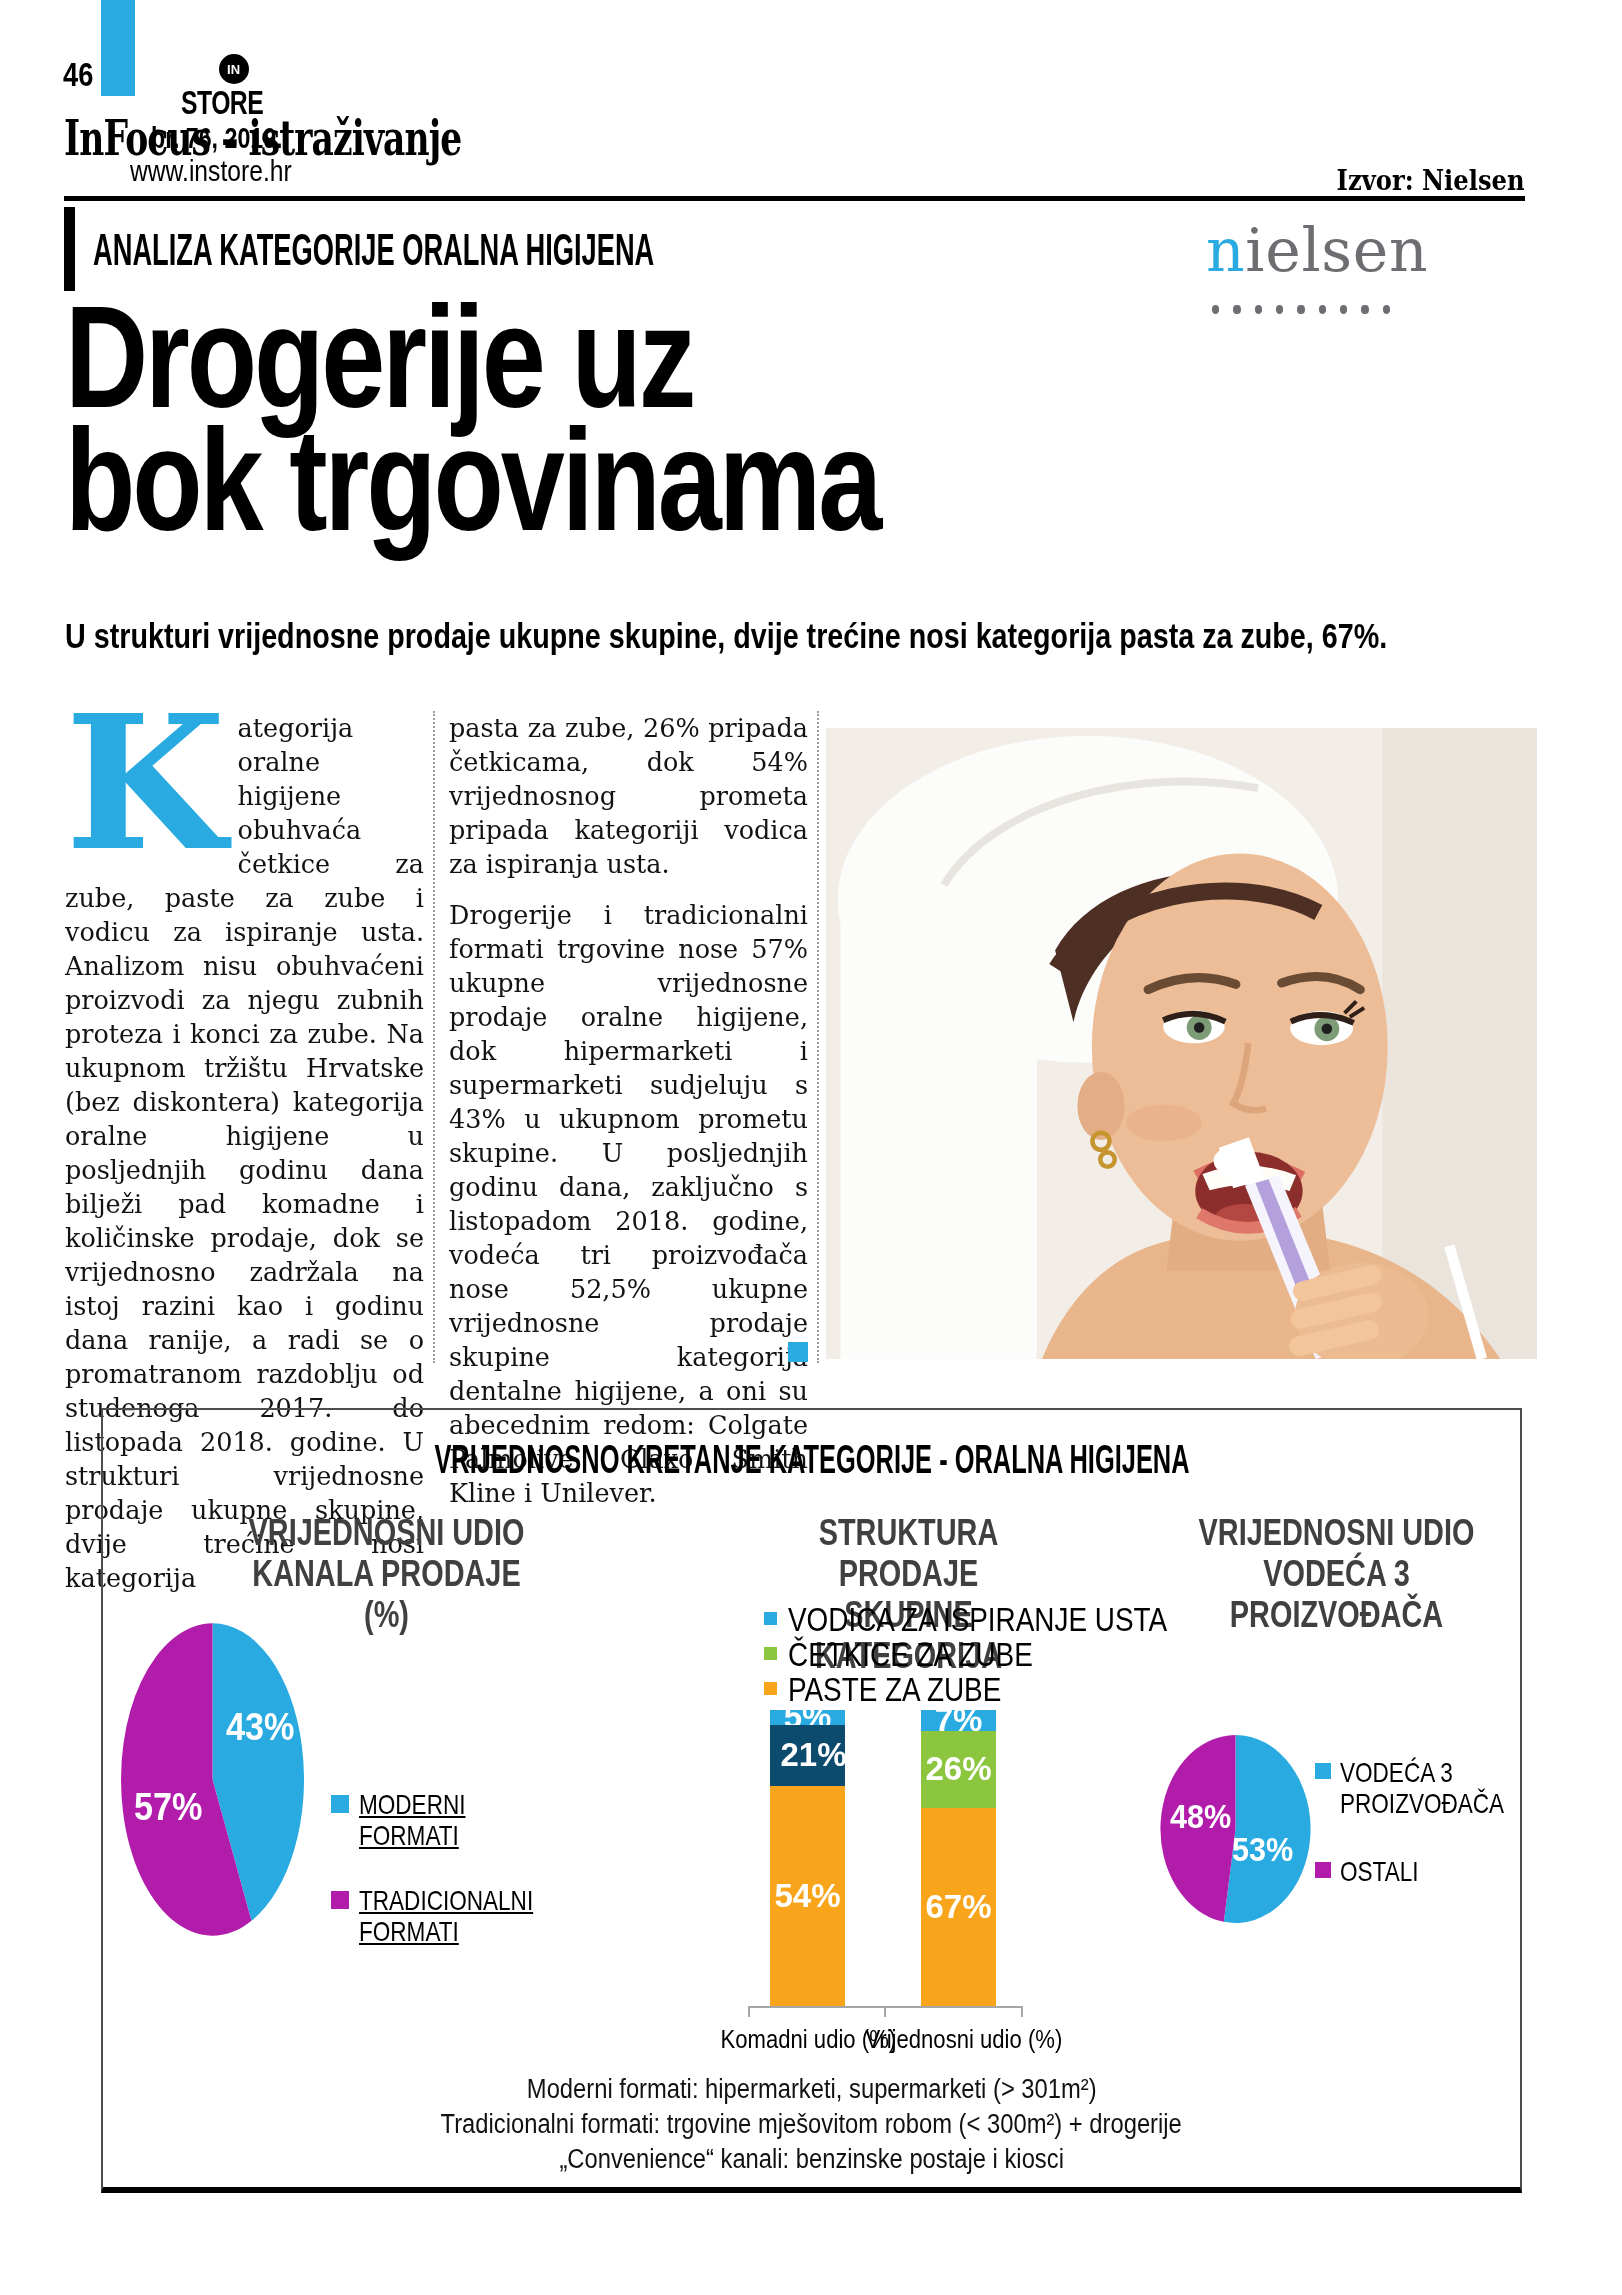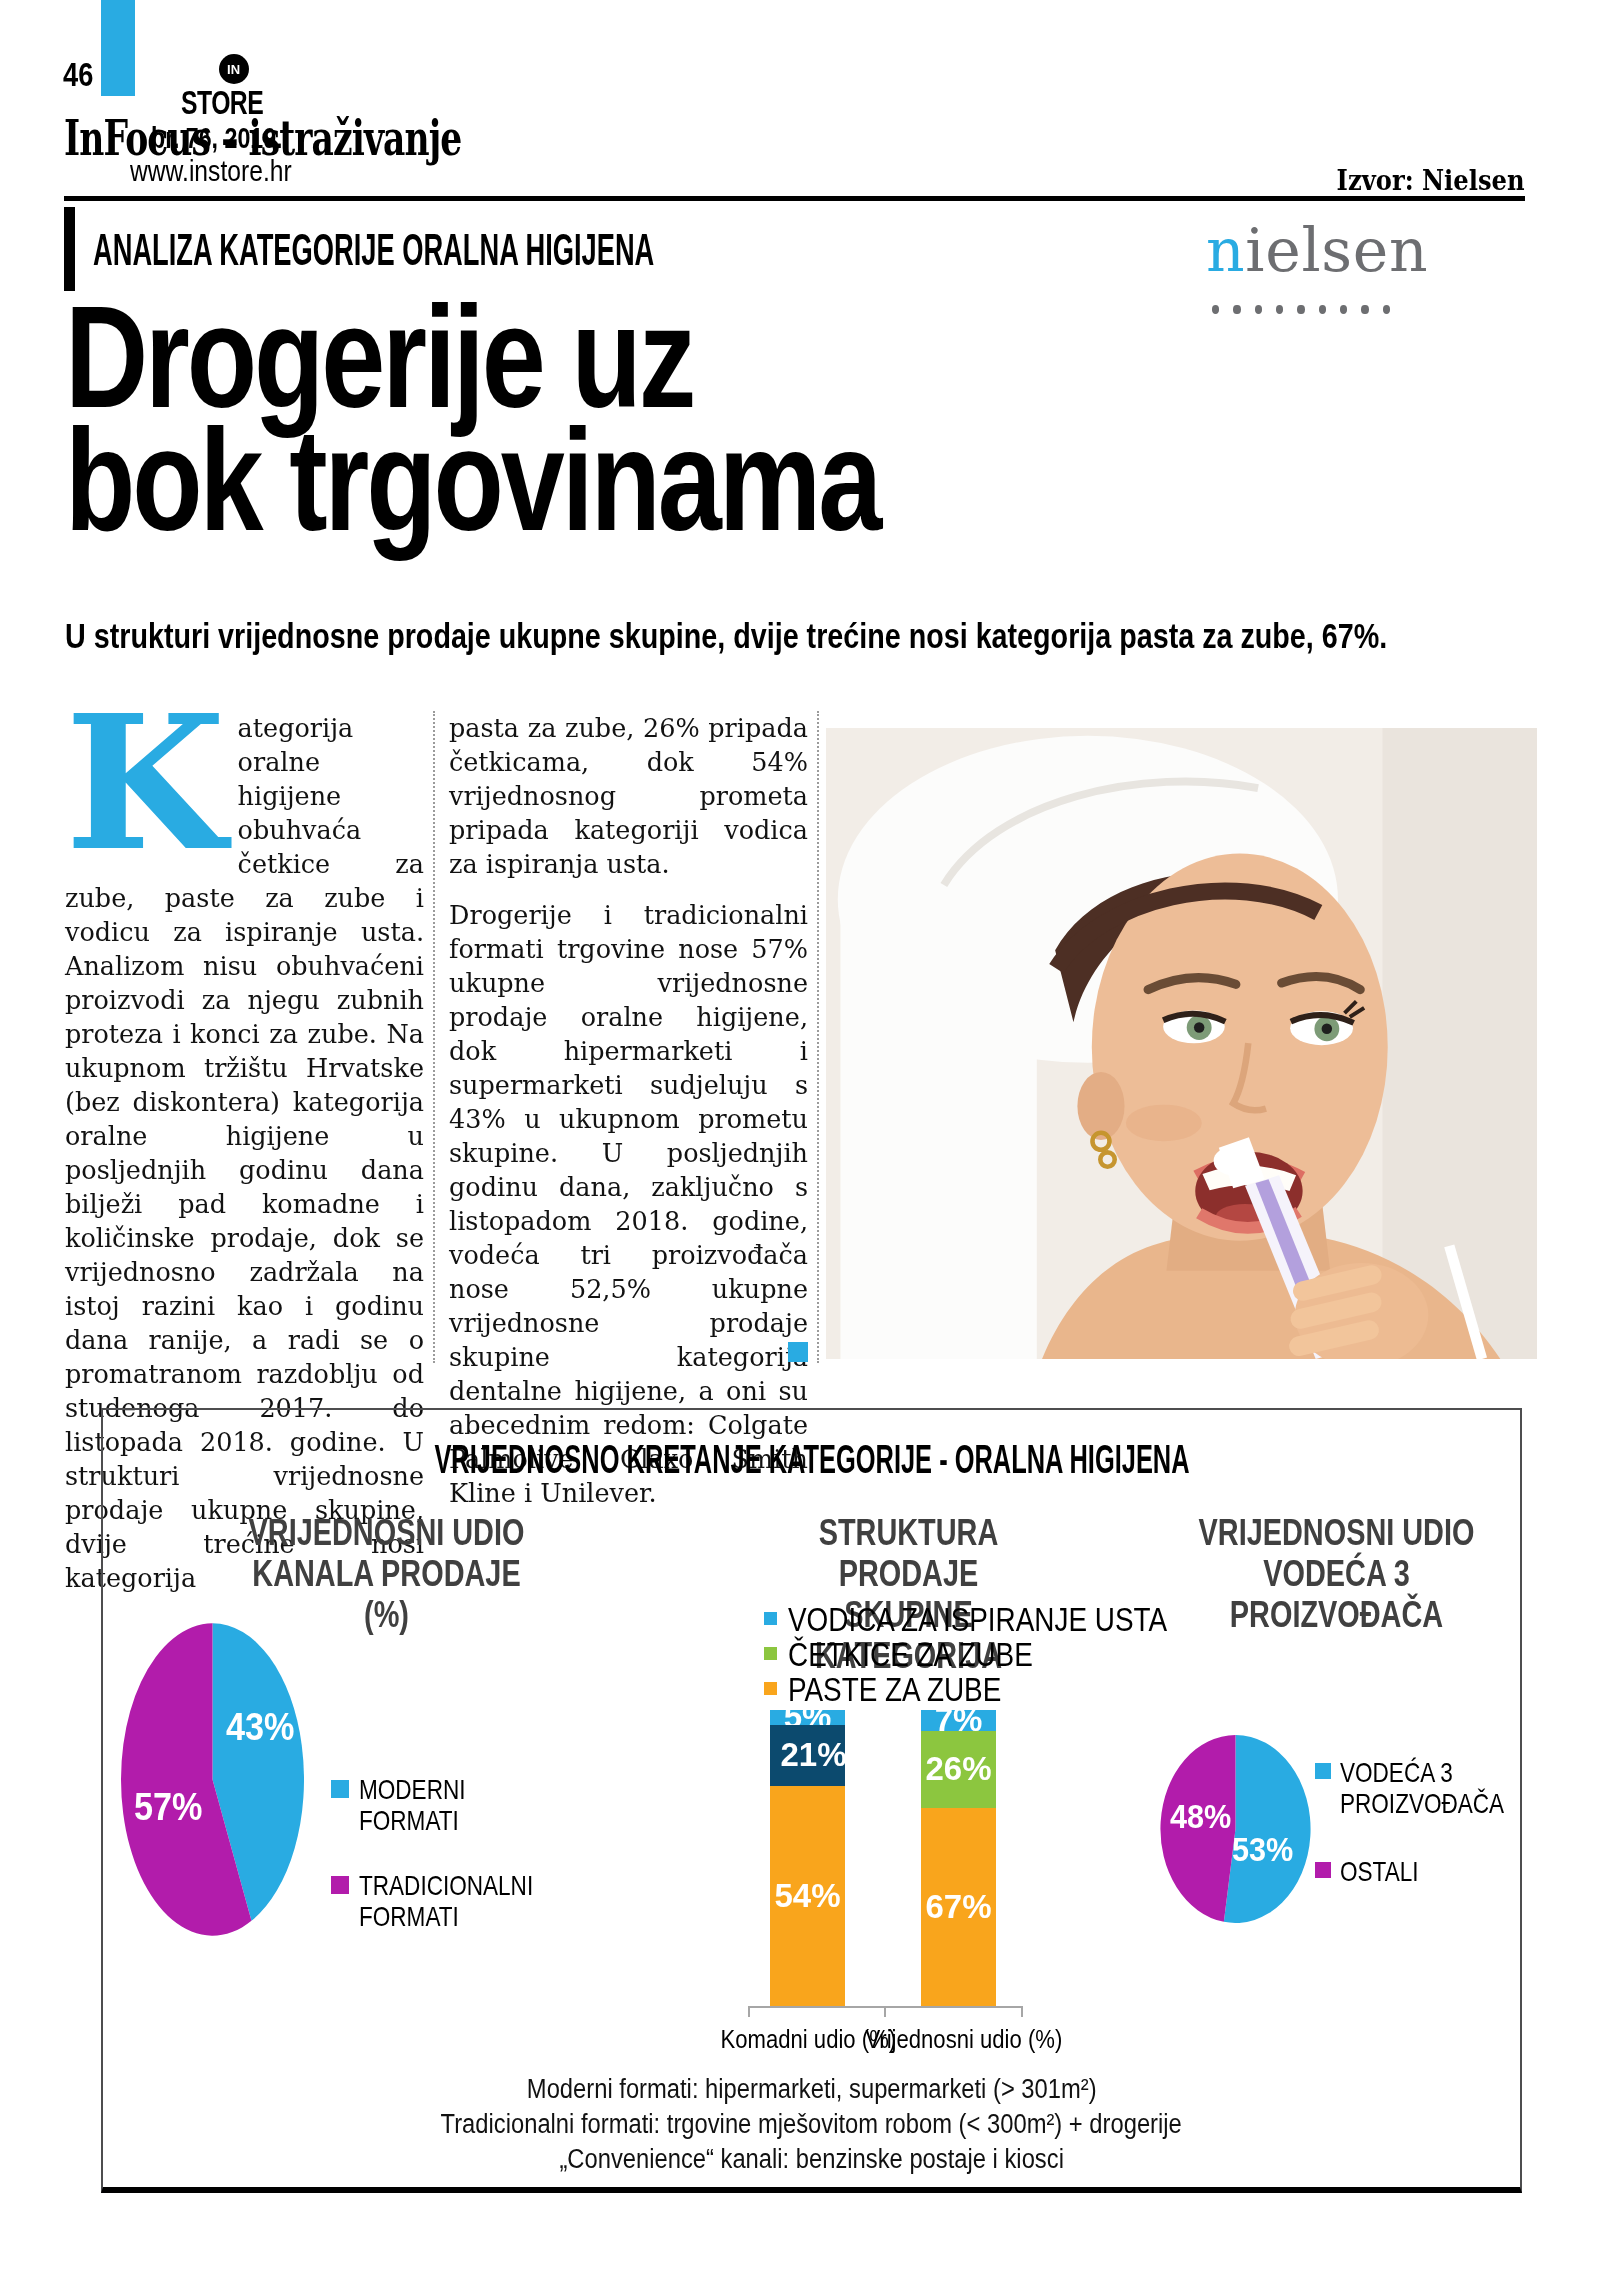--- a/index.html
+++ b/index.html
@@ -74,21 +74,21 @@
   .pieC { position:absolute; left:1057px; top:325px; width:151px; height:188px; }
   .plabel { position:absolute; color:#fff; font-weight:700; font-size:38px;
             transform:scaleX(.9); transform-origin:0 0; }
   .pa43 { left:123px; top:296px; } .pa57 { left:31px; top:376px; }
   .pc53 { left:1129px; top:420px; font-size:34px; } .pc48 { left:1067px; top:387px; font-size:34px; }
 
   .legend { position:absolute; font-size:27.5px; line-height:31px; }
   .legend .lrow { display:flex; align-items:flex-start; }
   .legend .sw { flex:none; margin-top:5.9px; }
   .legend .ltext { transform:scaleX(.82); transform-origin:0 0; }
-  .legA { left:228px; top:364px; width:236px; }
+  .legA { left:228px; top:379px; width:236px;text-decoration:underline; }
   .legA .sw { width:17.7px; height:17.7px; margin-right:10.5px; }
   .legA .lrow + .lrow { margin-top:34px; }
   .legA .ltext { width:196px; }
   .legB { left:661px; top:194px; font-size:34px; line-height:30px; }
   .legB .sw { width:13px; height:13px; margin-right:10.5px; margin-top:7.9px; }
   .legB .lrow + .lrow { margin-top:5.2px; }
   .legB .ltext { white-space:nowrap; }
   .legC { left:1212px; top:347px; width:203px; }
   .legC .sw { width:15.7px; height:15.7px; margin-right:9.2px; }
   .legC .lrow + .lrow { margin-top:37px; }

